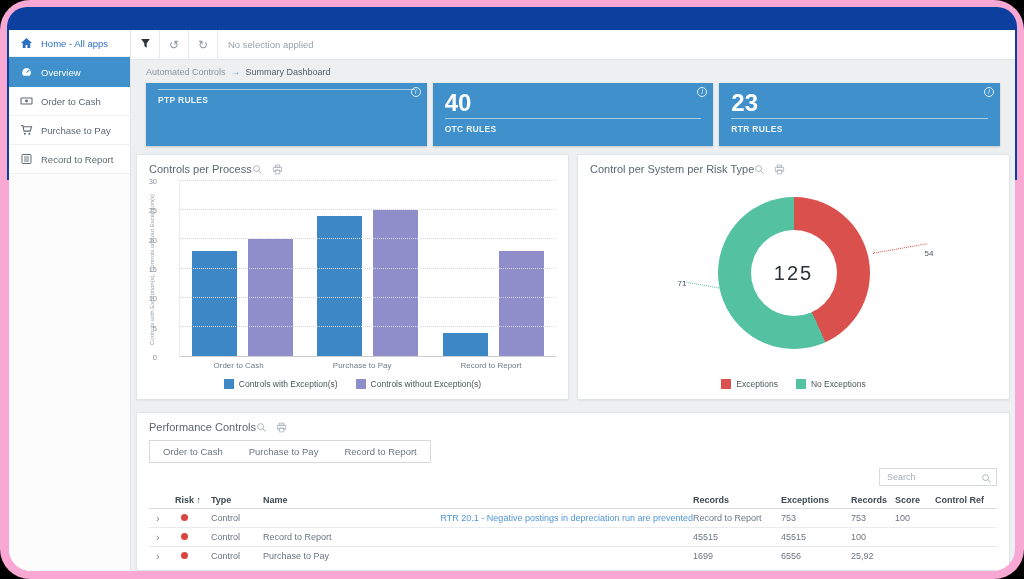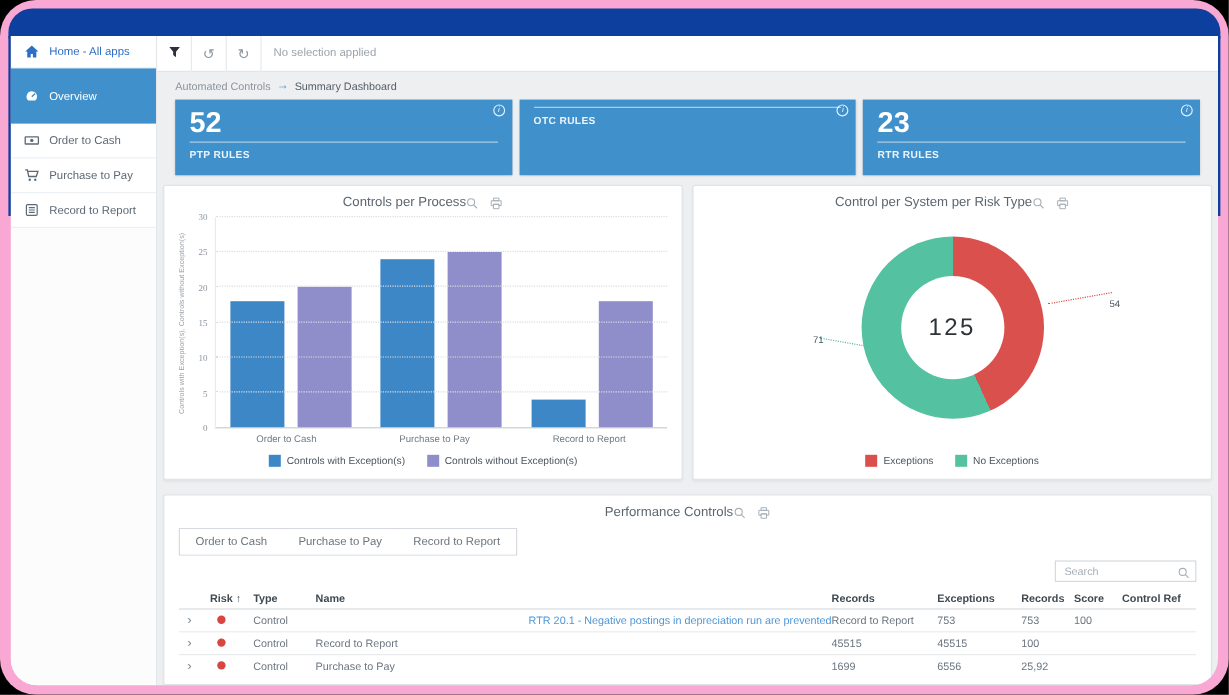--- a/index.html
+++ b/index.html
@@ -11,21 +11,21 @@
   .device{position:relative;width:1024px;height:579px;background:#f9a8d4;border-radius:30px;overflow:hidden;}
   .frame-top{position:absolute;left:7px;right:7px;top:7px;height:25px;background:var(--frame);border-radius:20px 20px 0 0;}
   .frame-side{position:absolute;top:30px;width:3px;height:150px;background:var(--frame);}
   .fl{left:7px}.fr{right:7px}
   .app{position:absolute;left:9px;right:9px;top:30px;bottom:8px;background:#edeff1;border-radius:0 0 22px 22px;overflow:hidden;display:flex;}
 
   
   .sidebar{width:122px;flex:none;background:#fff;border-right:1px solid #e3e6e9;display:flex;flex-direction:column;}
   .side-item{display:flex;align-items:center;gap:8px;height:29px;padding:0 10px;font-size:9.5px;color:#5d6974;border-bottom:1px solid #eef1f3;cursor:pointer;}
   .side-item.home{color:#2e6fc5;height:27px;}
-  .side-item.active{background:var(--accent);color:#fff;border-bottom:none;height:46px;}
+  .side-item.active{background:var(--accent);color:#fff;border-bottom:none;height:30px;}
   .side-fill{flex:1;background:#fcfcfd;}
   .sicon{width:14px;display:flex;justify-content:center;flex:none;}
   .sicon svg{display:block;}
 
   
   .main{flex:1;display:flex;flex-direction:column;min-width:0;}
   .toolbar{height:30px;background:#fff;border-bottom:1px solid #e2e5e8;display:flex;align-items:center;flex:none;}
   .tbtn{width:29px;height:30px;display:flex;align-items:center;justify-content:center;background:none;border:none;border-right:1px solid #e7eaec;cursor:pointer;color:#8d97a0;font-size:12px;}
   .tbtn.filter{color:#2b3137;}
   .status{margin-left:10px;font-size:9.5px;color:#9aa3ac;}
@@ -40,31 +40,31 @@
   .kpi{flex:1;height:63px;background:var(--accent);color:#fff;padding:5px 12px 0;position:relative;box-shadow:0 1px 2px rgba(0,0,0,.18);}
   .kpi-val{font-size:24px;font-weight:700;line-height:29px;}
   .kpi-sep{border-top:1px solid rgba(255,255,255,.55);margin:1px 0 5px;}
   .kpi-label{font-size:8.5px;font-weight:700;letter-spacing:.3px;color:#ecf4fb;}
   .info{position:absolute;top:4px;right:6px;width:10px;height:10px;border:1px solid rgba(255,255,255,.85);border-radius:50%;font-size:6.5px;line-height:8px;text-align:center;color:rgba(255,255,255,.95);font-style:italic;}
 
   
   .charts-row{display:flex;gap:8px;margin-top:8px;height:246px;flex:none;}
   .panel{background:#fff;border:1px solid #e1e4e7;border-radius:2px;box-shadow:0 1px 2px rgba(0,0,0,.05);}
   .chart-panel{flex:1;min-width:0;padding:8px 12px;display:flex;flex-direction:column;}
-  .panel-head{display:flex;justify-content:center;align-items:center;flex:none;}
+  .panel-head{display:flex;justify-content:flex-start;align-items:center;flex:none;}
   .panel-title{font-size:11px;color:#5c6670;}
   .panel-icons{display:flex;gap:9px;color:#a6afb7;}
   .picon{cursor:pointer;}
   .picon svg{display:block;}
 
   .bar-chart{flex:1;display:flex;flex-direction:column;margin-top:6px;min-height:0;}
   .bc-main{flex:1;display:flex;min-height:0;}
   .bc-ylabel{writing-mode:vertical-rl;transform:rotate(180deg);font-size:6px;color:#98a1a9;width:10px;text-align:center;overflow:hidden;}
   .bc-yaxis{width:20px;position:relative;flex:none;}
-  .ytick{position:absolute;right:6px;transform:translateY(50%);font-size:7.5px;color:#8b949d;font-family:Liberation Serif, serif;}
+  .ytick{position:absolute;right:22px;transform:translateY(50%);font-size:7.5px;color:#8b949d;}
   .bc-plot{flex:1;position:relative;display:flex;justify-content:space-around;align-items:flex-end;border-left:1px solid #e9ecee;border-bottom:1px solid #c9ced3;}
   .gridline{position:absolute;left:0;right:0;border-top:1px dotted #d9dde1;pointer-events:none;}
   .bar-group{display:flex;align-items:flex-end;gap:11px;height:100%;}
   .bar{width:45px;cursor:pointer;}
   .bc-cats{margin-left:30px;display:flex;justify-content:space-around;font-size:8px;color:#6e7a84;padding-top:4px;flex:none;}
   .chart-legend{display:flex;justify-content:center;gap:18px;padding:9px 0 2px;font-size:8.5px;color:#4c565f;flex:none;}
   .legend-item{display:flex;align-items:center;}
   .swatch{width:10px;height:10px;display:inline-block;margin-right:5px;flex:none;}
 
   
@@ -177,26 +177,26 @@
       <div class="content">
         <div class="breadcrumb">
           <span>Automated Controls</span>
           <span class="bc-arrow">→</span>
           <span class="cur">Summary Dashboard</span>
         </div>
 
         <div class="kpi-row">
           <div class="kpi">
             <div class="info">i</div>
-            <div class="kpi-val">52</div>
             <div class="kpi-sep"></div>
             <div class="kpi-label">PTP RULES</div>
           </div>
           <div class="kpi">
             <div class="info">i</div>
+            <div class="kpi-val">40</div>
             <div class="kpi-sep"></div>
             <div class="kpi-label">OTC RULES</div>
           </div>
           <div class="kpi">
             <div class="info">i</div>
             <div class="kpi-val">23</div>
             <div class="kpi-sep"></div>
             <div class="kpi-label">RTR RULES</div>
           </div>
         </div>

